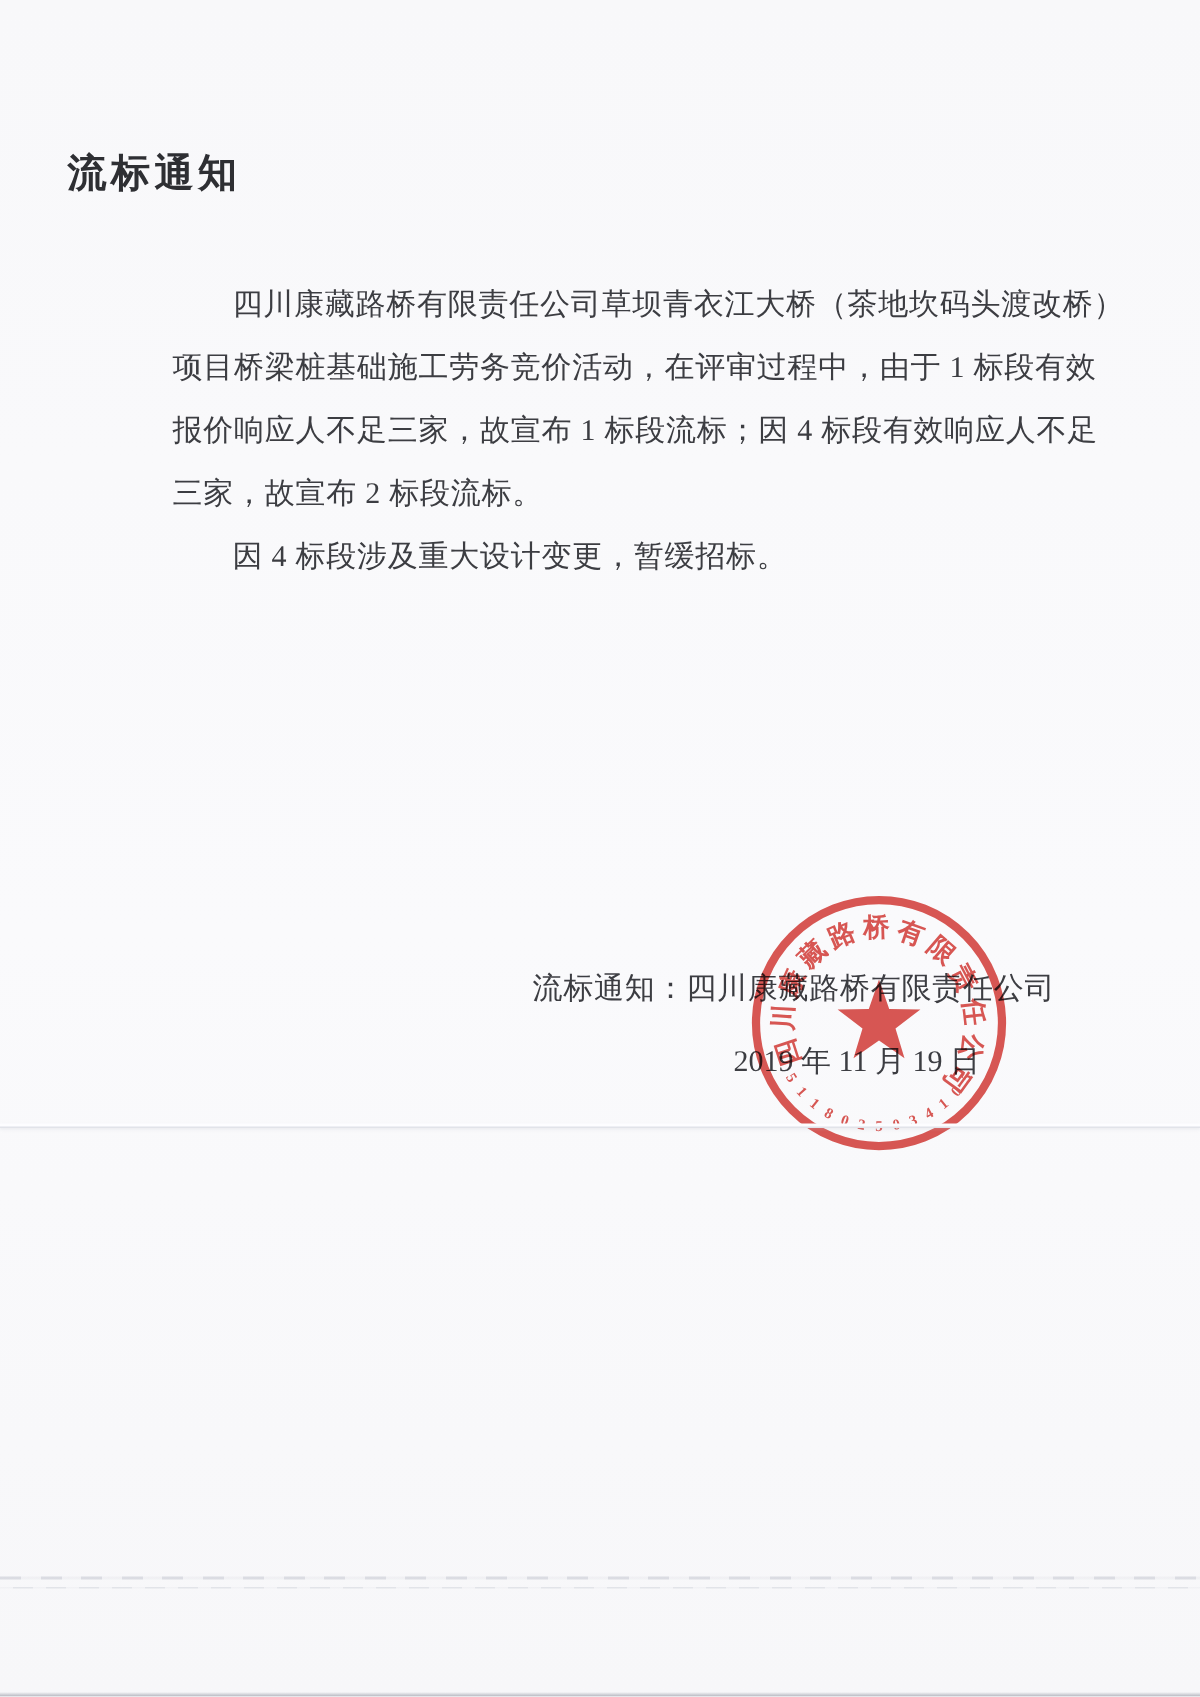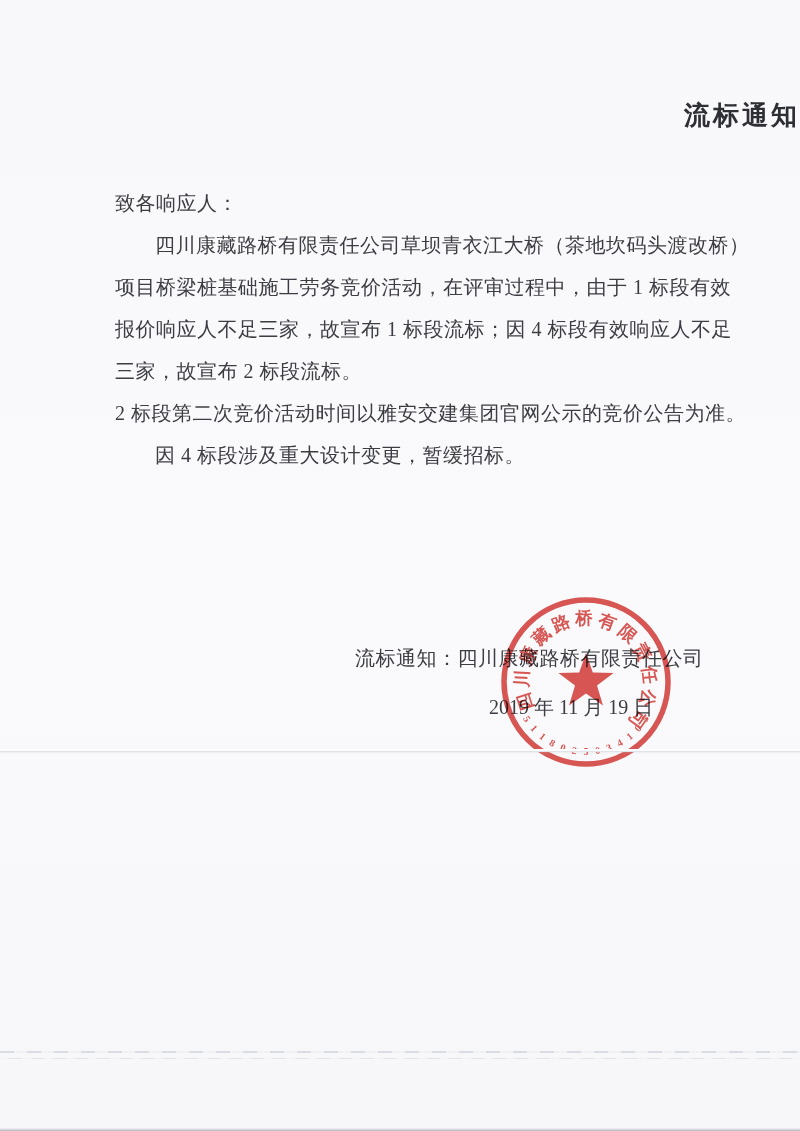--- a/index.html
+++ b/index.html
@@ -10,25 +10,26 @@
     height: 1131px;
     margin: 0 auto;
     background: linear-gradient(180deg, #f8f8fa 0%, #fafafc 55%, #f7f7f9 100%);
     overflow: hidden;
     font-family: "Liberation Serif", "DejaVu Serif", serif;
     color: #3c3d42;
   }
   .title {
     position: absolute;
     top: 98px; left: 0; right: 0;
-    text-align: right;
+    text-align: left;
     font-size: 26px;
     font-weight: 600;
     letter-spacing: 3px;
     color: #2e2f33;
+    padding-left: 45px;
   }
   .body-text {
     position: absolute;
     left: 115px;
     top: 182px;
     width: 592px;
     font-size: 20px;
   }
   .body-text .line {
     height: 42px;
@@ -92,26 +93,24 @@
   }
 </style>
 </head>
 <body>
 
 <div class="page">
 
   <h1 class="title"><span>流标通知</span></h1>
 
   <div class="body-text">
-    <div class="line">致各响应人：</div>
     <div class="line indent">四川康藏路桥有限责任公司草坝青衣江大桥（茶地坎码头渡改桥）</div>
     <div class="line">项目桥梁桩基础施工劳务竞价活动，在评审过程中，由于 1 标段有效</div>
     <div class="line">报价响应人不足三家，故宣布 1 标段流标；因 4 标段有效响应人不足</div>
     <div class="line">三家，故宣布 2 标段流标。</div>
-    <div class="line">2 标段第二次竞价活动时间以雅安交建集团官网公示的竞价公告为准。</div>
     <div class="line indent">因 4 标段涉及重大设计变更，暂缓招标。</div>
   </div>
 
   <div class="signature"><span>流标通知：</span><span>四川康藏路桥有限责任公司</span></div>
 
   <div class="date">2019 年 11 月 19 日</div>
 
   <div class="stamp">
     <svg id="seal-svg" viewBox="0 0 180 180" width="180" height="180" xmlns="http://www.w3.org/2000/svg">
       <circle class="seal-ring" cx="90" cy="90" r="82" stroke="#d94a45"></circle>

